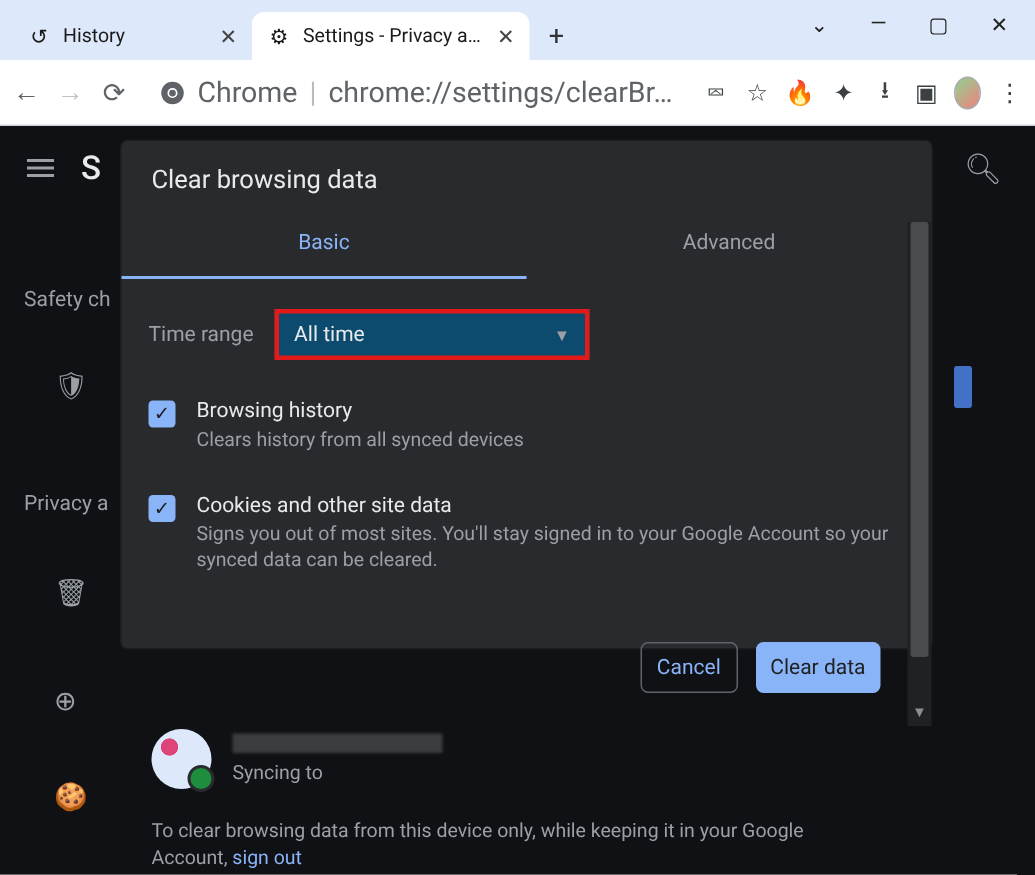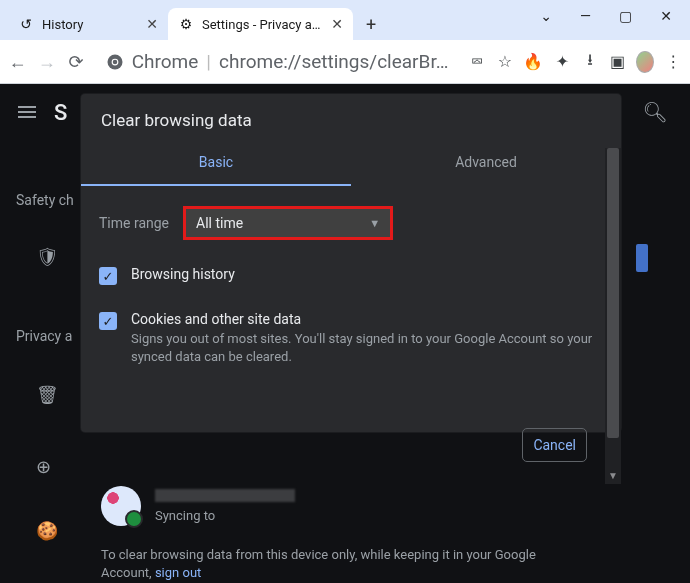--- a/index.html
+++ b/index.html
@@ -38,21 +38,21 @@
 
 .dialog{position:absolute;left:81px;top:10px;width:540px;height:338px;background:#292a2d;color:#e8eaed;border-radius:4px;box-shadow:0 0 0 1px #1b1c1f}
 .dlg-title{padding:16px 20px 10px;font-size:17px}
 .tabs{display:flex;height:46px}
 .tabs .tabbtn{flex:1;display:flex;align-items:center;justify-content:center;font-size:14px;color:#9aa0a6;border-bottom:2px solid transparent}
 .tabs .tabbtn.active{color:#8ab4f8;border-bottom:2px solid #8ab4f8}
 
 .dlg-body{padding:14px 18px 0 18px;height:240px;overflow:hidden;position:relative}
 .row-tr{display:flex;align-items:center;gap:14px;margin-top:6px}
 .tr-label{color:#9aa0a6;font-size:14px}
-.tr-select{flex:0 0 210px;height:34px;border:3px solid #e21a1a;background:#404040;color:#e8eaed;display:flex;align-items:center;justify-content:space-between;padding:0 10px;font-size:14px}
+.tr-select{flex:0 0 210px;height:34px;border:3px solid #e21a1a;background:#0c4a6e;color:#e8eaed;display:flex;align-items:center;justify-content:space-between;padding:0 10px;font-size:14px}
 .tr-select .caret{color:#9aa0a6;font-size:11px}
 
 .opt{display:flex;gap:14px;margin-top:26px}
 .chk{width:18px;height:18px;border-radius:3px;background:#8ab4f8;display:flex;align-items:center;justify-content:center;color:#202124;font-size:13px;margin-top:1px;flex:0 0 18px}
 .opt-txt .h{font-size:14px;color:#e8eaed;margin-bottom:3px}
 .opt-txt .s{font-size:13px;color:#9aa0a6;line-height:1.35}
 
 .dlg-scroll{position:absolute;right:0;top:54px;width:16px;height:336px;background:#202124}
 .dlg-thumb{position:absolute;top:0;left:2px;width:12px;height:290px;background:#4a4b4e;border-radius:2px}
 .dlg-arrow{position:absolute;left:3px;width:10px;height:10px;color:#8b8c8f;font-size:10px}
@@ -153,39 +153,41 @@
         <div class="tr-select">
           <span>All time</span>
           <span class="caret">▼</span>
         </div>
       </div>
 
       <div class="opt">
         <div class="chk">✓</div>
         <div class="opt-txt">
           <div class="h">Browsing history</div>
+          <div class="s">Clears history from all synced devices</div>
         </div>
       </div>
 
       <div class="opt">
         <div class="chk">✓</div>
         <div class="opt-txt">
           <div class="h">Cookies and other site data</div>
           <div class="s">Signs you out of most sites. You'll stay signed in to your Google Account so your synced data can be cleared.</div>
         </div>
       </div>
     </div>
 
     <div class="dlg-scroll">
       <div class="dlg-thumb"></div>
       <div class="dlg-arrow" style="bottom:4px">▼</div>
     </div>
 
     <div class="dlg-actions">
       <div class="btn btn-cancel">Cancel</div>
+      <div class="btn btn-primary">Clear data</div>
     </div>
 
     <div class="sync-row">
       <div class="sync-av"></div>
       <div class="sync-txt">
         <div class="line1"></div>
         <div class="line2">Syncing to</div>
       </div>
     </div>
 

